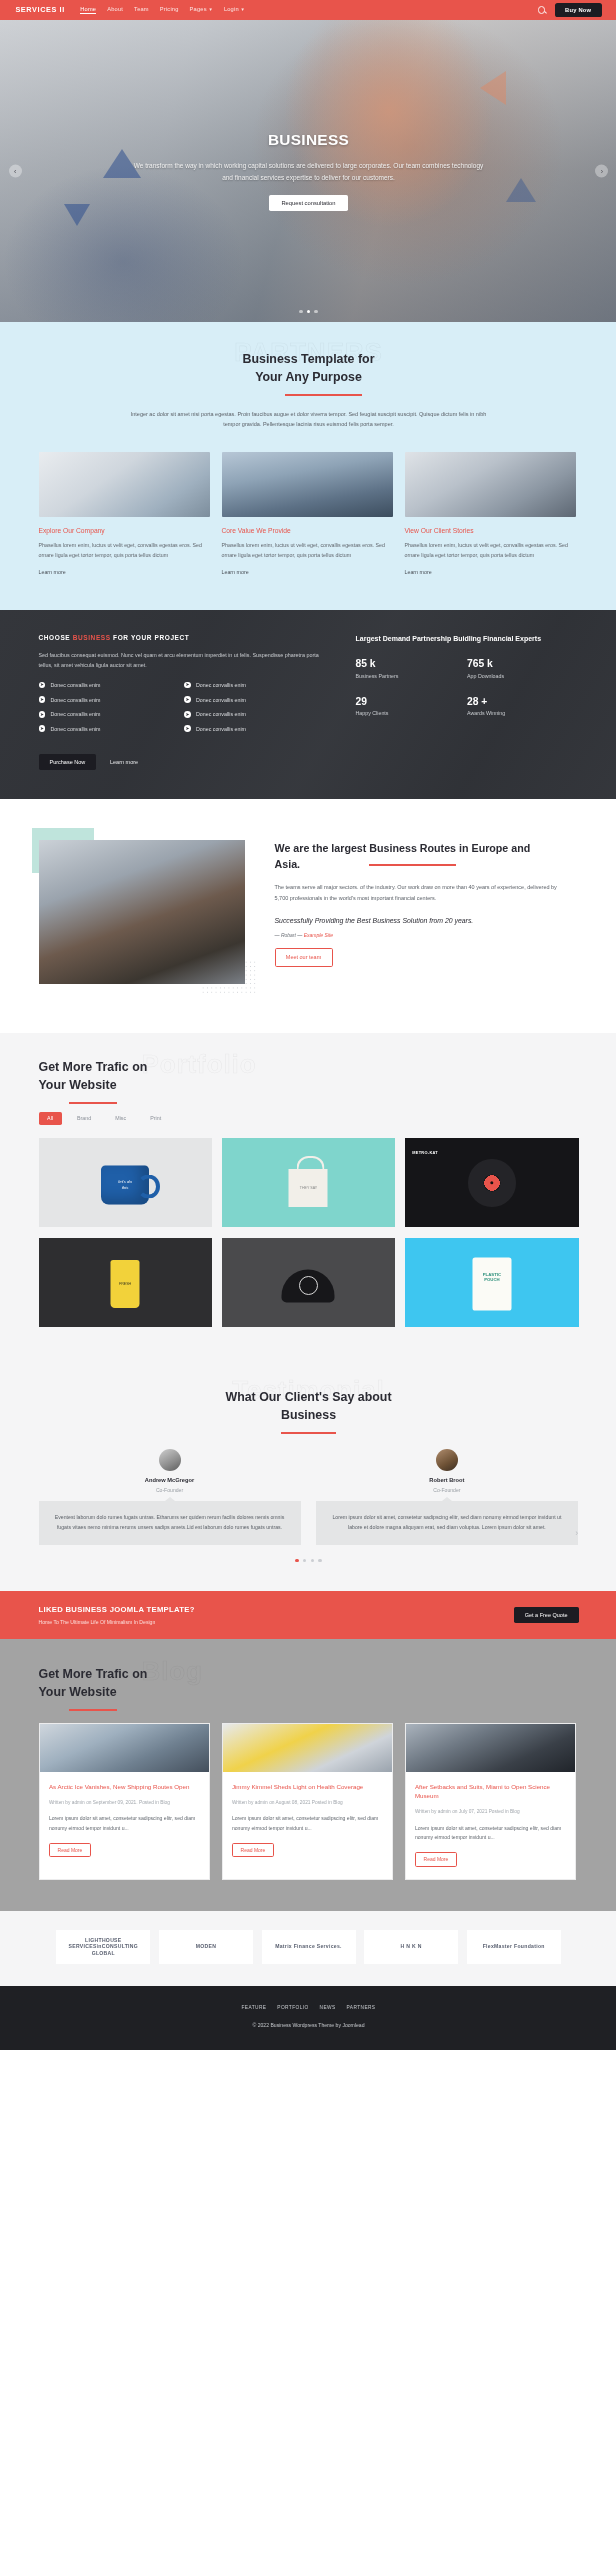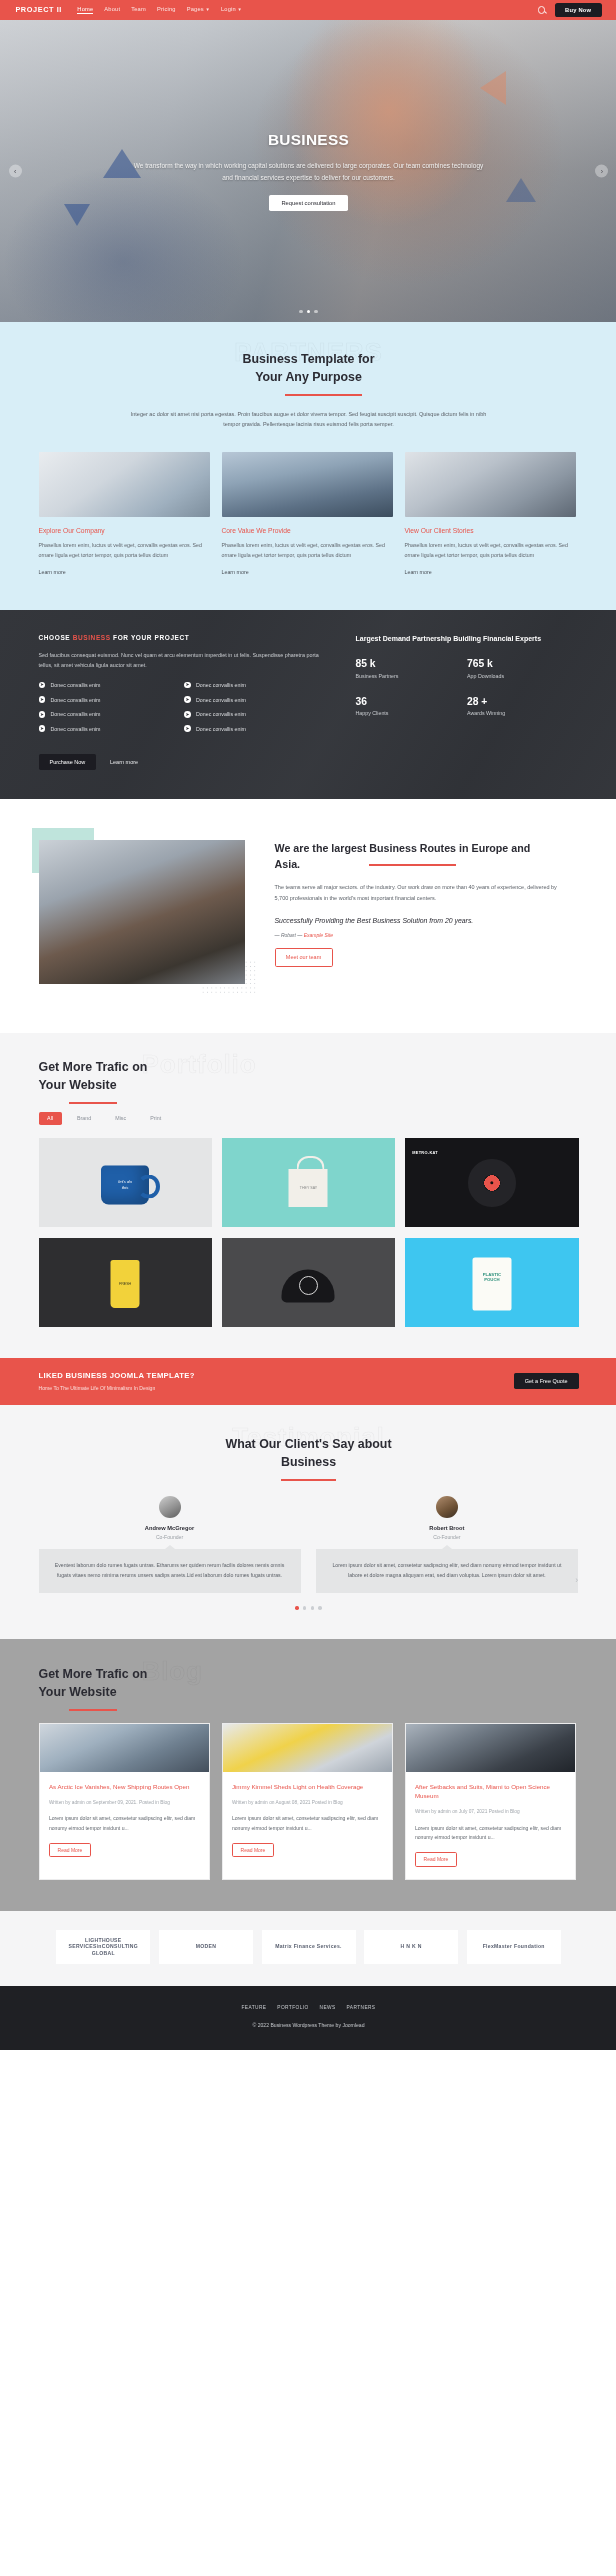--- a/index.html
+++ b/index.html
@@ -325,21 +325,21 @@
   .fnav { display: flex; justify-content: center; gap: 11px; }
   .fnav span { color: #c6c9cd; font-size: 4.8px; letter-spacing: 0.4px; cursor: pointer; }
   .fcopy { color: #c6c9cd; font-size: 5.1px; margin-top: 12px; }
 </style>
 </head>
 <body>
 
 <div class="page">
 
   <div class="header">
-    <div class="brand">PROJECT II</div>
+    <div class="brand">SERVICES II</div>
     <div class="nav">
       <div class="nav-item active"><span>Home</span></div>
       <div class="nav-item"><span>About</span></div>
       <div class="nav-item"><span>Team</span></div>
       <div class="nav-item"><span>Pricing</span></div>
       <div class="nav-item"><span>Pages</span><span class="caret">▼</span></div>
       <div class="nav-item"><span>Login</span><span class="caret">▼</span></div>
     </div>
     <div class="header-right">
       <div class="search-ic"></div>
@@ -453,21 +453,21 @@
         <div class="stats">
           <div class="stat">
               <div class="num">85 k</div>
               <div class="lbl">Business Partners</div>
             </div>
           <div class="stat">
               <div class="num">765 k</div>
               <div class="lbl">App Downloads</div>
             </div>
           <div class="stat">
-              <div class="num">36</div>
+              <div class="num">29</div>
               <div class="lbl">Happy Clients</div>
             </div>
           <div class="stat">
               <div class="num">28 +</div>
               <div class="lbl">Awards Winning</div>
             </div>
         </div>
       </div>
     </div>
   </div>
@@ -529,30 +529,20 @@
           </div>
         <div class="pf-item p6">
             <div class="pouch">
               <div class="ptxt">PLASTIC<br>POUCH</div>
             </div>
           </div>
       </div>
     </div>
   </div>
 
-  <div class="sec cta">
-    <div class="wrap cta-grid">
-      <div>
-        <h3>LIKED BUSINESS JOOMLA TEMPLATE?</h3>
-        <p>Home To The Ultimate Life Of Minimalism In Design</p>
-      </div>
-      <div class="cta-btn">Get a Free Quote</div>
-    </div>
-  </div>
-
   <div class="sec testi">
     <div class="wrap">
       <div style="position:relative;height:38px;">
         <div class="ghost">Testimonial</div>
         <div class="sec-title">
           <div>What Our Client's Say about</div>
           <div><span class="u-red">Business</span></div>
         </div>
       </div>
       <div class="testi-row">
@@ -570,20 +560,30 @@
           <div class="bubble">Lorem ipsum dolor sit amet, consetetur sadipscing elitr, sed diam nonumy eirmod tempor invidunt ut labore et dolore magna aliquyam erat, sed diam voluptua. Lorem ipsum dolor sit amet.</div>
         </div>
         <div class="t-arrow ta-r">›</div>
       </div>
       <div class="testi-dots">
         <div class="tdot on"></div>
         <div class="tdot"></div>
         <div class="tdot"></div>
         <div class="tdot"></div>
       </div>
+    </div>
+  </div>
+
+  <div class="sec cta">
+    <div class="wrap cta-grid">
+      <div>
+        <h3>LIKED BUSINESS JOOMLA TEMPLATE?</h3>
+        <p>Home To The Ultimate Life Of Minimalism In Design</p>
+      </div>
+      <div class="cta-btn">Get a Free Quote</div>
     </div>
   </div>
 
   <div class="sec blog">
     <div class="wrap">
       <div style="position:relative;height:38px;">
         <div class="ghost" style="text-align:left;left:103px;top:-10.3px;">Blog</div>
         <div class="sec-title">
           <div>Get More Trafic on</div>
           <div><span>Your </span><span class="u-red">Website</span></div>

